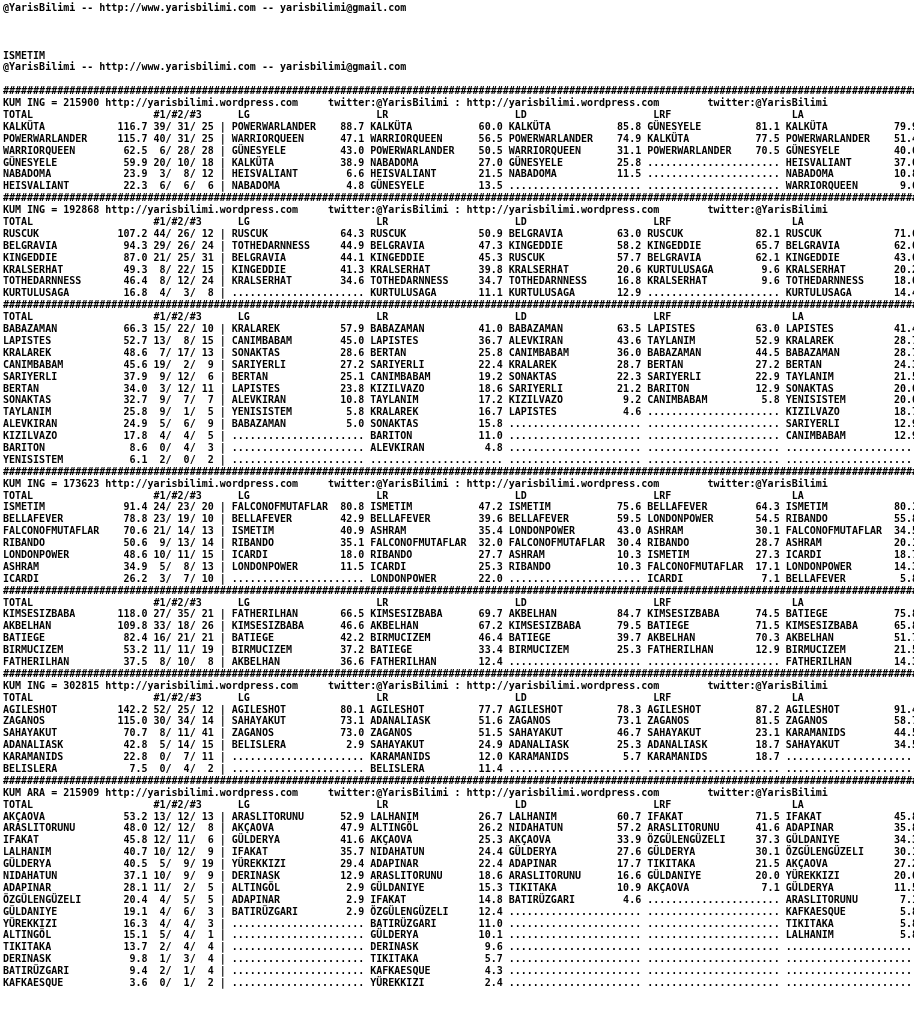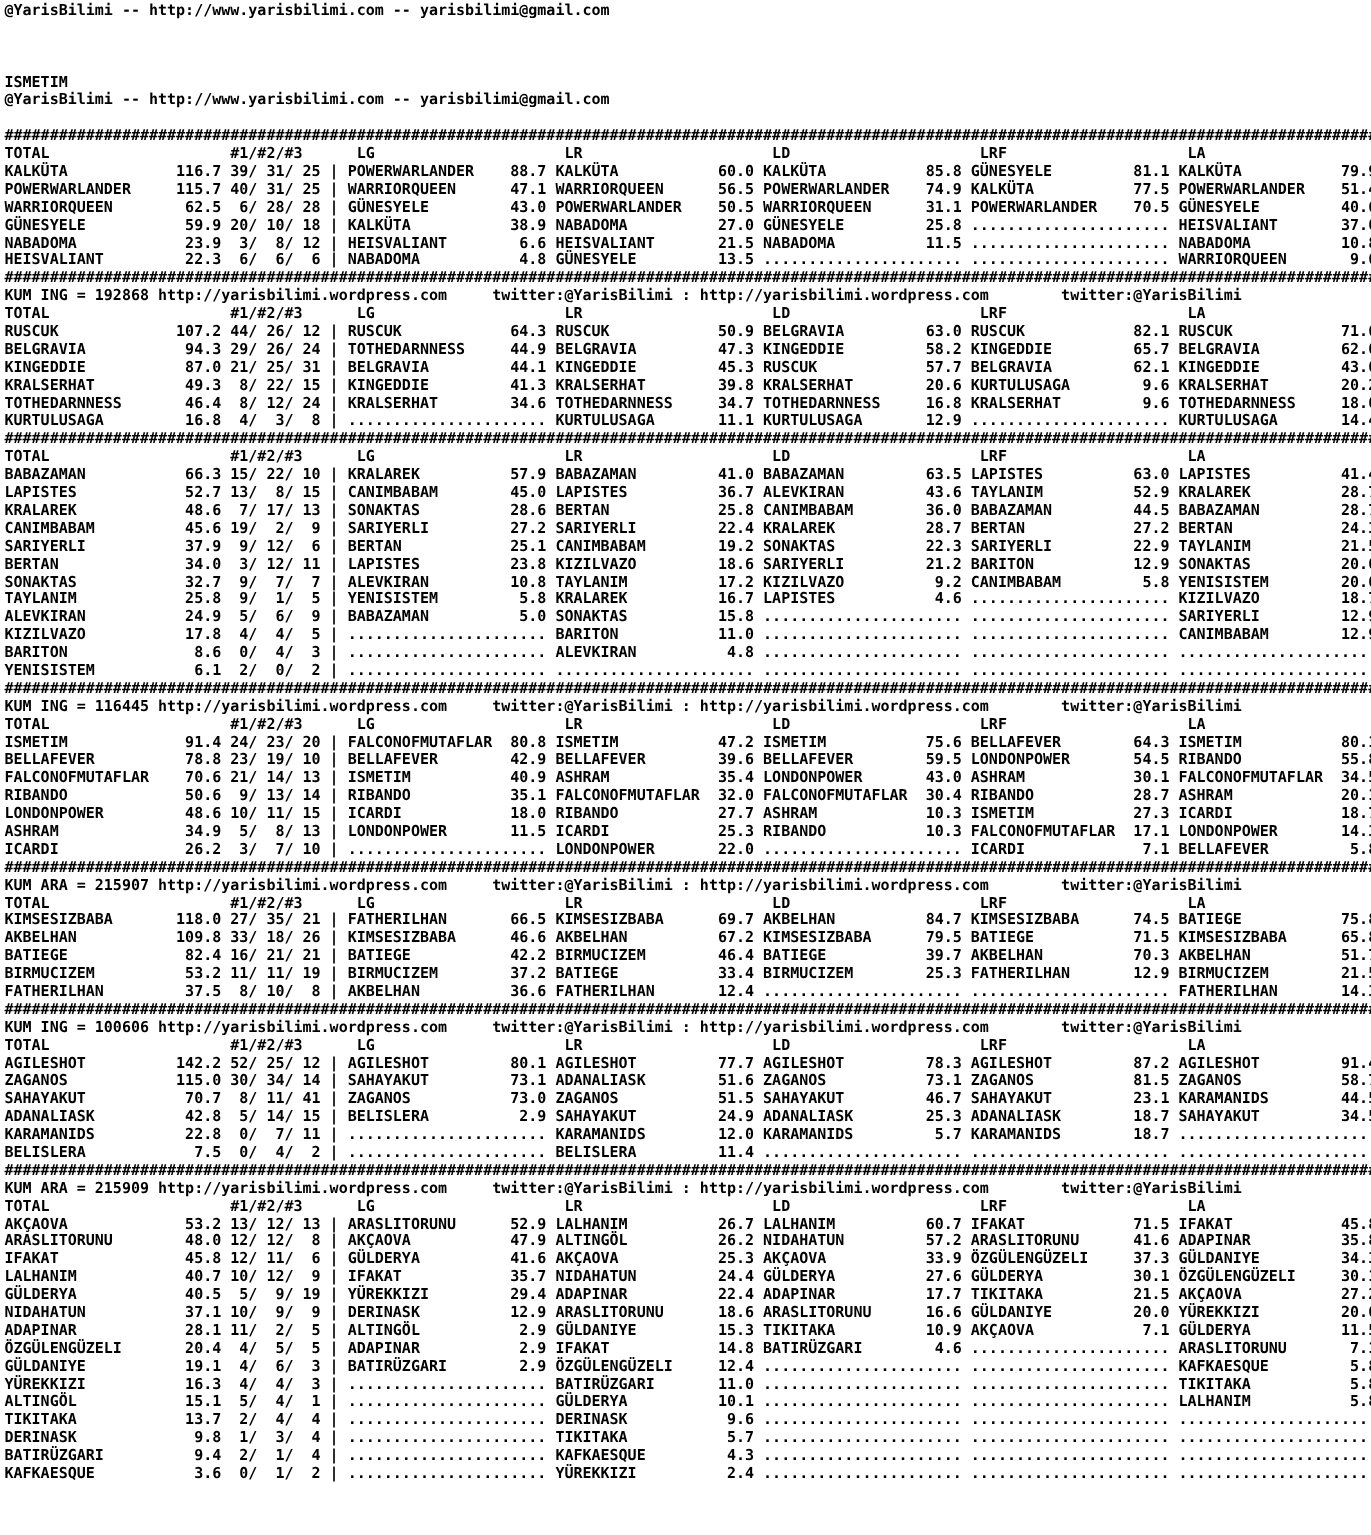--- a/index.html
+++ b/index.html
@@ -22,20 +22,21 @@
 <div class="page">
   <div class="ln">@YarisBilimi -- http://www.yarisbilimi.com -- yarisbilimi@gmail.com</div>
   <div class="ln"></div>
   <div class="ln"></div>
   <div class="ln"></div>
   <div class="ln">ISMETIM</div>
   <div class="ln">@YarisBilimi -- http://www.yarisbilimi.com -- yarisbilimi@gmail.com</div>
   <div class="ln"></div>
   <div id="blocks">
       <div class="ln">########################################################################################################################################################</div>
+      <div class="ln">KUM ING = 215900 http://yarisbilimi.wordpress.com     twitter:@YarisBilimi : http://yarisbilimi.wordpress.com        twitter:@YarisBilimi</div>
       <div class="ln">TOTAL                    #1/#2/#3      LG                     LR                     LD                     LRF                    LA</div>
       <div class="ln">KALKÜTA            116.7 39/ 31/ 25 | POWERWARLANDER    88.7 KALKÜTA           60.0 KALKÜTA           85.8 GÜNESYELE         81.1 KALKÜTA           79.9</div>
       <div class="ln">POWERWARLANDER     115.7 40/ 31/ 25 | WARRIORQUEEN      47.1 WARRIORQUEEN      56.5 POWERWARLANDER    74.9 KALKÜTA           77.5 POWERWARLANDER    51.4</div>
       <div class="ln">WARRIORQUEEN        62.5  6/ 28/ 28 | GÜNESYELE         43.0 POWERWARLANDER    50.5 WARRIORQUEEN      31.1 POWERWARLANDER    70.5 GÜNESYELE         40.6</div>
       <div class="ln">GÜNESYELE           59.9 20/ 10/ 18 | KALKÜTA           38.9 NABADOMA          27.0 GÜNESYELE         25.8 ...................... HEISVALIANT       37.0</div>
       <div class="ln">NABADOMA            23.9  3/  8/ 12 | HEISVALIANT        6.6 HEISVALIANT       21.5 NABADOMA          11.5 ...................... NABADOMA          10.8</div>
       <div class="ln">HEISVALIANT         22.3  6/  6/  6 | NABADOMA           4.8 GÜNESYELE         13.5 ...................... ...................... WARRIORQUEEN       9.6</div>
       <div class="ln">########################################################################################################################################################</div>
       <div class="ln">KUM ING = 192868 http://yarisbilimi.wordpress.com     twitter:@YarisBilimi : http://yarisbilimi.wordpress.com        twitter:@YarisBilimi</div>
       <div class="ln">TOTAL                    #1/#2/#3      LG                     LR                     LD                     LRF                    LA</div>
@@ -53,39 +54,38 @@
       <div class="ln">CANIMBABAM          45.6 19/  2/  9 | SARIYERLI         27.2 SARIYERLI         22.4 KRALAREK          28.7 BERTAN            27.2 BERTAN            24.3</div>
       <div class="ln">SARIYERLI           37.9  9/ 12/  6 | BERTAN            25.1 CANIMBABAM        19.2 SONAKTAS          22.3 SARIYERLI         22.9 TAYLANIM          21.5</div>
       <div class="ln">BERTAN              34.0  3/ 12/ 11 | LAPISTES          23.8 KIZILVAZO         18.6 SARIYERLI         21.2 BARITON           12.9 SONAKTAS          20.0</div>
       <div class="ln">SONAKTAS            32.7  9/  7/  7 | ALEVKIRAN         10.8 TAYLANIM          17.2 KIZILVAZO          9.2 CANIMBABAM         5.8 YENISISTEM        20.0</div>
       <div class="ln">TAYLANIM            25.8  9/  1/  5 | YENISISTEM         5.8 KRALAREK          16.7 LAPISTES           4.6 ...................... KIZILVAZO         18.7</div>
       <div class="ln">ALEVKIRAN           24.9  5/  6/  9 | BABAZAMAN          5.0 SONAKTAS          15.8 ...................... ...................... SARIYERLI         12.9</div>
       <div class="ln">KIZILVAZO           17.8  4/  4/  5 | ...................... BARITON           11.0 ...................... ...................... CANIMBABAM        12.9</div>
       <div class="ln">BARITON              8.6  0/  4/  3 | ...................... ALEVKIRAN          4.8 ...................... ...................... ......................</div>
       <div class="ln">YENISISTEM           6.1  2/  0/  2 | ...................... ...................... ...................... ...................... ......................</div>
       <div class="ln">########################################################################################################################################################</div>
-      <div class="ln">KUM ING = 116445 http://yarisbilimi.wordpress.com     twitter:@YarisBilimi : http://yarisbilimi.wordpress.com        twitter:@YarisBilimi</div>
+      <div class="ln">KUM ING = 173623 http://yarisbilimi.wordpress.com     twitter:@YarisBilimi : http://yarisbilimi.wordpress.com        twitter:@YarisBilimi</div>
       <div class="ln">TOTAL                    #1/#2/#3      LG                     LR                     LD                     LRF                    LA</div>
       <div class="ln">ISMETIM             91.4 24/ 23/ 20 | FALCONOFMUTAFLAR  80.8 ISMETIM           47.2 ISMETIM           75.6 BELLAFEVER        64.3 ISMETIM           80.1</div>
       <div class="ln">BELLAFEVER          78.8 23/ 19/ 10 | BELLAFEVER        42.9 BELLAFEVER        39.6 BELLAFEVER        59.5 LONDONPOWER       54.5 RIBANDO           55.8</div>
       <div class="ln">FALCONOFMUTAFLAR    70.6 21/ 14/ 13 | ISMETIM           40.9 ASHRAM            35.4 LONDONPOWER       43.0 ASHRAM            30.1 FALCONOFMUTAFLAR  34.5</div>
       <div class="ln">RIBANDO             50.6  9/ 13/ 14 | RIBANDO           35.1 FALCONOFMUTAFLAR  32.0 FALCONOFMUTAFLAR  30.4 RIBANDO           28.7 ASHRAM            20.1</div>
       <div class="ln">LONDONPOWER         48.6 10/ 11/ 15 | ICARDI            18.0 RIBANDO           27.7 ASHRAM            10.3 ISMETIM           27.3 ICARDI            18.7</div>
       <div class="ln">ASHRAM              34.9  5/  8/ 13 | LONDONPOWER       11.5 ICARDI            25.3 RIBANDO           10.3 FALCONOFMUTAFLAR  17.1 LONDONPOWER       14.3</div>
       <div class="ln">ICARDI              26.2  3/  7/ 10 | ...................... LONDONPOWER       22.0 ...................... ICARDI             7.1 BELLAFEVER         5.8</div>
       <div class="ln">########################################################################################################################################################</div>
-      <div class="ln">KUM ARA = 215907 http://yarisbilimi.wordpress.com     twitter:@YarisBilimi : http://yarisbilimi.wordpress.com        twitter:@YarisBilimi</div>
       <div class="ln">TOTAL                    #1/#2/#3      LG                     LR                     LD                     LRF                    LA</div>
       <div class="ln">KIMSESIZBABA       118.0 27/ 35/ 21 | FATHERILHAN       66.5 KIMSESIZBABA      69.7 AKBELHAN          84.7 KIMSESIZBABA      74.5 BATIEGE           75.8</div>
       <div class="ln">AKBELHAN           109.8 33/ 18/ 26 | KIMSESIZBABA      46.6 AKBELHAN          67.2 KIMSESIZBABA      79.5 BATIEGE           71.5 KIMSESIZBABA      65.8</div>
       <div class="ln">BATIEGE             82.4 16/ 21/ 21 | BATIEGE           42.2 BIRMUCIZEM        46.4 BATIEGE           39.7 AKBELHAN          70.3 AKBELHAN          51.7</div>
       <div class="ln">BIRMUCIZEM          53.2 11/ 11/ 19 | BIRMUCIZEM        37.2 BATIEGE           33.4 BIRMUCIZEM        25.3 FATHERILHAN       12.9 BIRMUCIZEM        21.5</div>
       <div class="ln">FATHERILHAN         37.5  8/ 10/  8 | AKBELHAN          36.6 FATHERILHAN       12.4 ...................... ...................... FATHERILHAN       14.3</div>
       <div class="ln">########################################################################################################################################################</div>
-      <div class="ln">KUM ING = 100606 http://yarisbilimi.wordpress.com     twitter:@YarisBilimi : http://yarisbilimi.wordpress.com        twitter:@YarisBilimi</div>
+      <div class="ln">KUM ING = 302815 http://yarisbilimi.wordpress.com     twitter:@YarisBilimi : http://yarisbilimi.wordpress.com        twitter:@YarisBilimi</div>
       <div class="ln">TOTAL                    #1/#2/#3      LG                     LR                     LD                     LRF                    LA</div>
       <div class="ln">AGILESHOT          142.2 52/ 25/ 12 | AGILESHOT         80.1 AGILESHOT         77.7 AGILESHOT         78.3 AGILESHOT         87.2 AGILESHOT         91.4</div>
       <div class="ln">ZAGANOS            115.0 30/ 34/ 14 | SAHAYAKUT         73.1 ADANALIASK        51.6 ZAGANOS           73.1 ZAGANOS           81.5 ZAGANOS           58.7</div>
       <div class="ln">SAHAYAKUT           70.7  8/ 11/ 41 | ZAGANOS           73.0 ZAGANOS           51.5 SAHAYAKUT         46.7 SAHAYAKUT         23.1 KARAMANIDS        44.5</div>
       <div class="ln">ADANALIASK          42.8  5/ 14/ 15 | BELISLERA          2.9 SAHAYAKUT         24.9 ADANALIASK        25.3 ADANALIASK        18.7 SAHAYAKUT         34.5</div>
       <div class="ln">KARAMANIDS          22.8  0/  7/ 11 | ...................... KARAMANIDS        12.0 KARAMANIDS         5.7 KARAMANIDS        18.7 ......................</div>
       <div class="ln">BELISLERA            7.5  0/  4/  2 | ...................... BELISLERA         11.4 ...................... ...................... ......................</div>
       <div class="ln">########################################################################################################################################################</div>
       <div class="ln">KUM ARA = 215909 http://yarisbilimi.wordpress.com     twitter:@YarisBilimi : http://yarisbilimi.wordpress.com        twitter:@YarisBilimi</div>
       <div class="ln">TOTAL                    #1/#2/#3      LG                     LR                     LD                     LRF                    LA</div>

